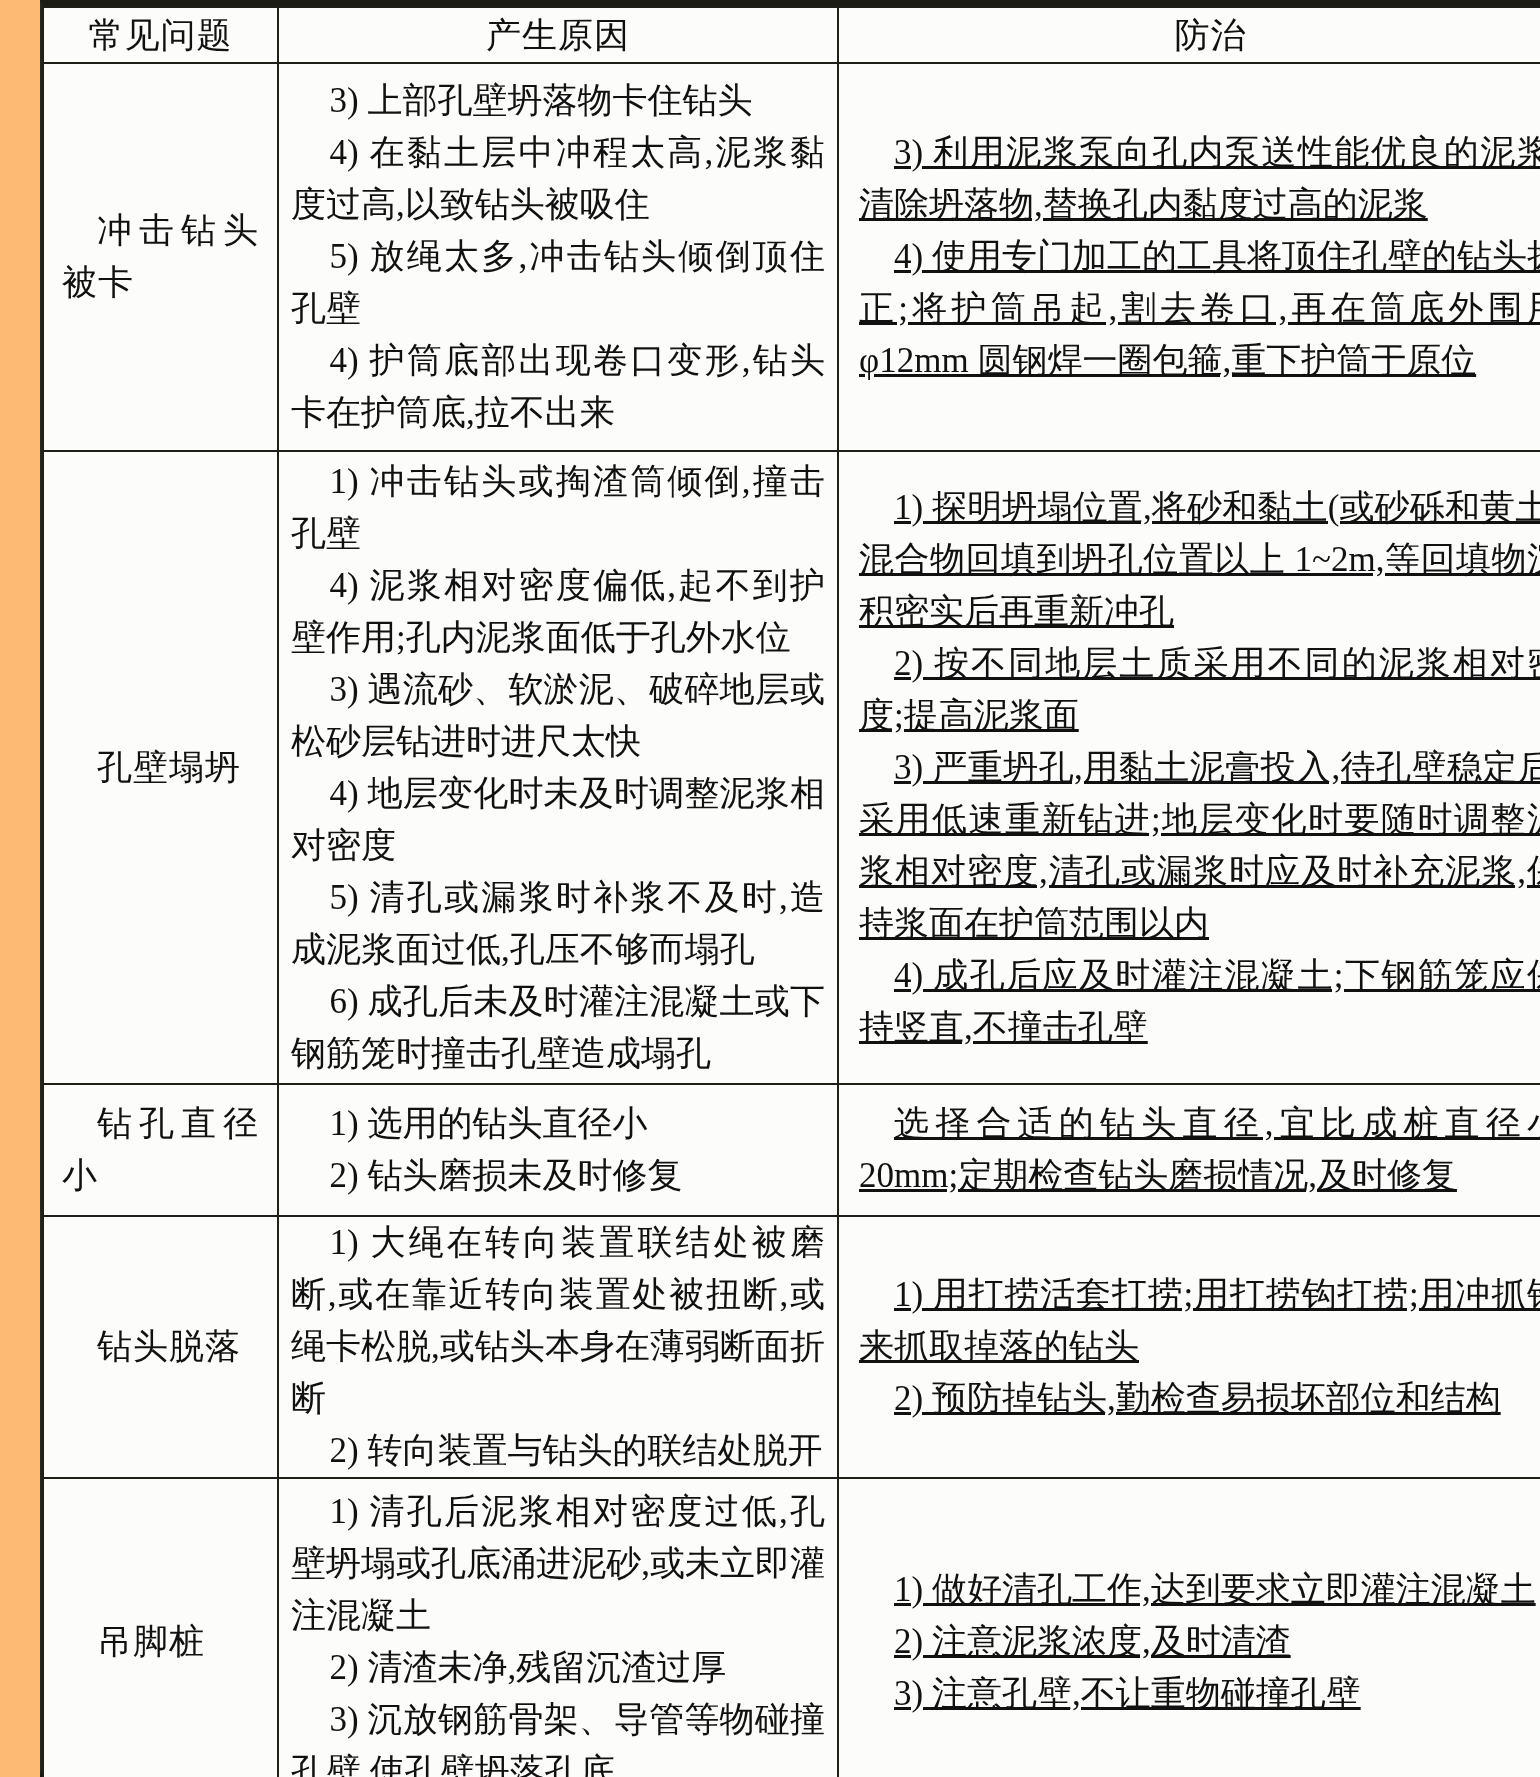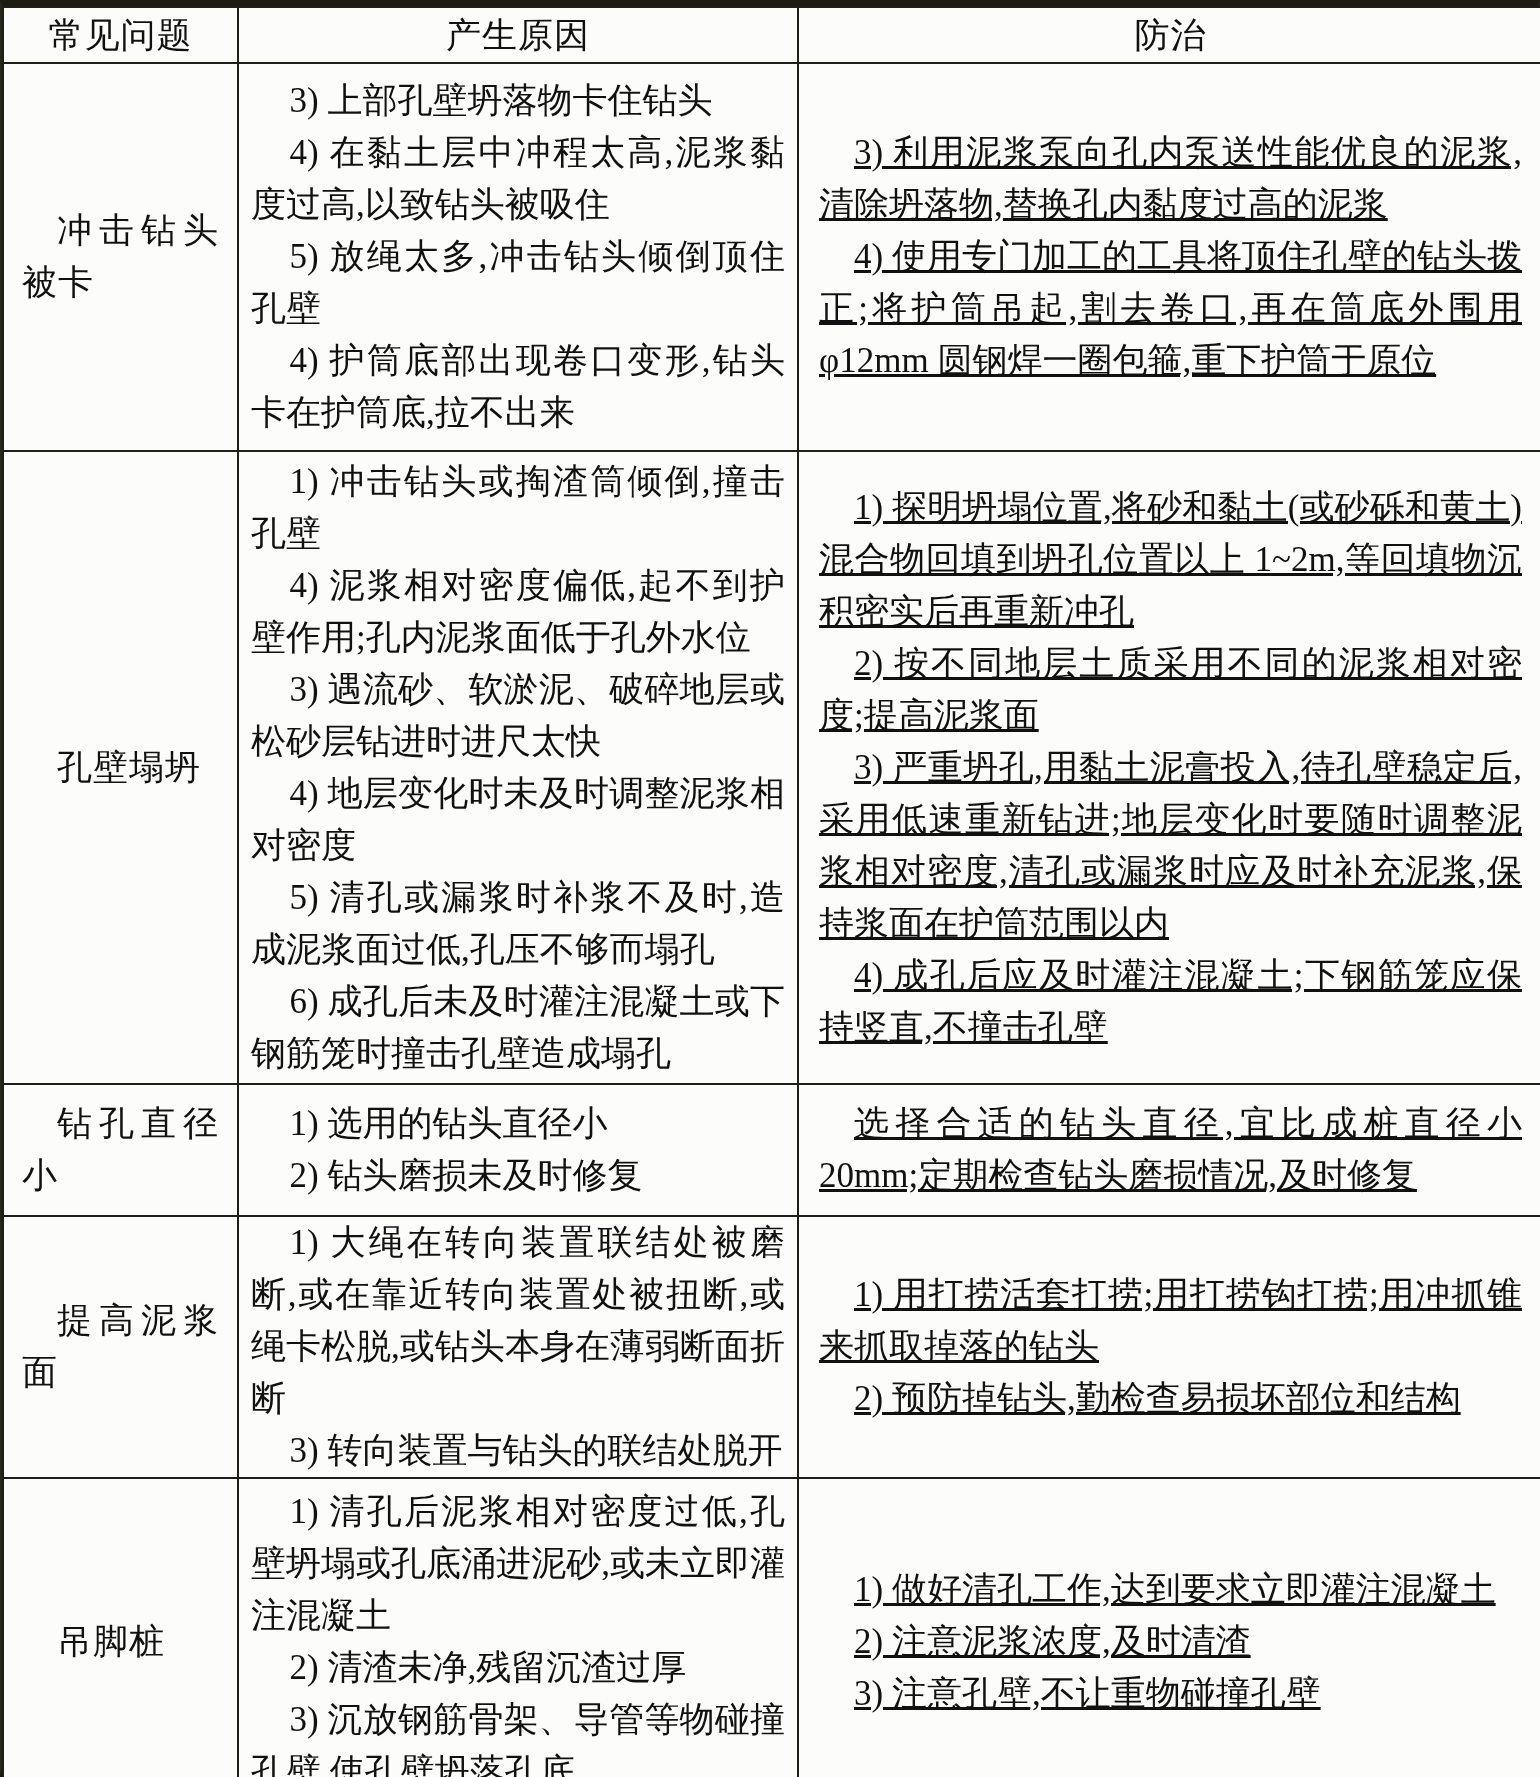--- a/index.html
+++ b/index.html
@@ -1,17 +1,17 @@
 <!DOCTYPE html>
 <html><head>
 <meta charset="utf-8">
 <style>
   html,body{margin:0;padding:0;background:#f6f6f4;}
   body{width:1540px;font-family:"Liberation Serif","DejaVu Serif",serif;color:#111;}
-  .page{width:1448px;height:1777px;background:#15803d;box-sizing:border-box;}
+  .page{width:1448px;height:1777px;background:#fdba74;box-sizing:border-box;padding-left:40px;}
   .table-frame{
     box-sizing:border-box;width:1540px;height:1777px;
     border-top:6px solid #1c1c12;
     border-bottom:8px solid #15150d;
     border-left:2px solid #26261e;
     border-right:2px solid #26261e;
   }
   table{
     width:100%;height:100%;
     border-collapse:collapse;table-layout:fixed;
@@ -110,25 +110,25 @@
             <td class="col-cause">
               <p>1) 选用的钻头直径小</p>
               <p>2) 钻头磨损未及时修复</p>
             </td>
             <td class="col-prev">
               <p>选择合适的钻头直径,宜比成桩直径小 20mm;定期检查钻头磨损情况,及时修复</p>
             </td>
           </tr>
           <tr>
             <td class="col-problem">
-              <p>提高泥浆面</p>
+              <p>钻头脱落</p>
             </td>
             <td class="col-cause">
               <p>1) 大绳在转向装置联结处被磨断,或在靠近转向装置处被扭断,或绳卡松脱,或钻头本身在薄弱断面折断</p>
-              <p>3) 转向装置与钻头的联结处脱开</p>
+              <p>2) 转向装置与钻头的联结处脱开</p>
             </td>
             <td class="col-prev">
               <p>1) 用打捞活套打捞;用打捞钩打捞;用冲抓锥来抓取掉落的钻头</p>
               <p>2) 预防掉钻头,勤检查易损坏部位和结构</p>
             </td>
           </tr>
           <tr>
             <td class="col-problem">
               <p>吊脚桩</p>
             </td>

